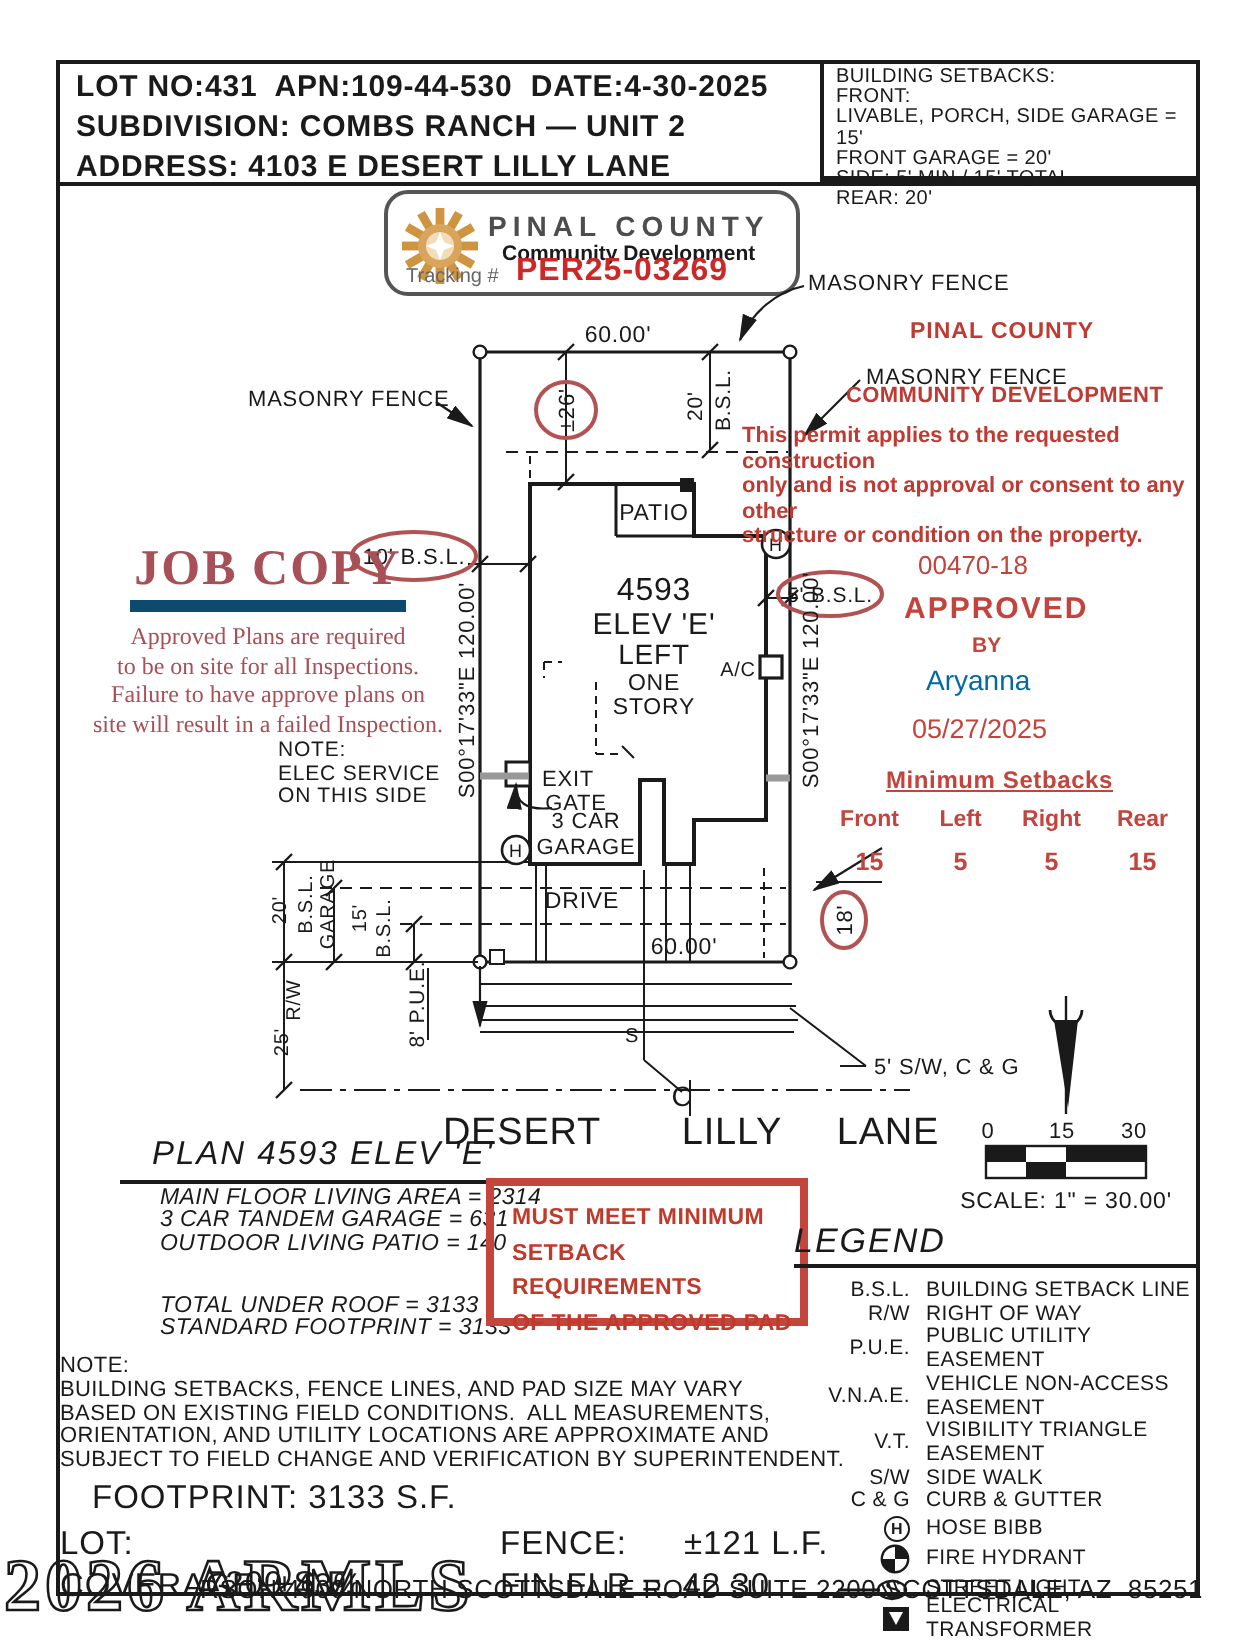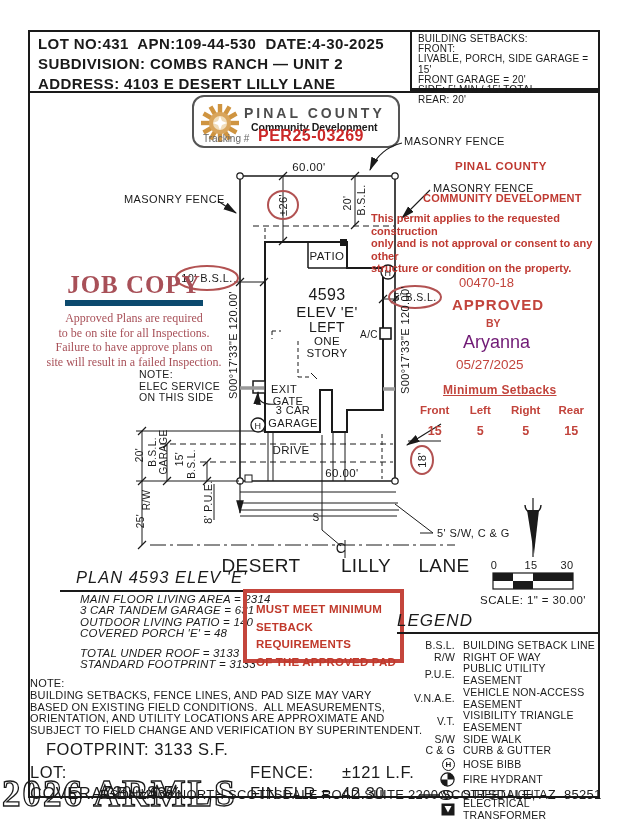--- a/index.html
+++ b/index.html
@@ -20,21 +20,21 @@
   .logo-tracklabel{left:9px;top:36px;font-size:10px;color:#666;}
   .logo-tracknum{left:64px;top:30px;font-size:16px;font-weight:bold;color:#cc2828;letter-spacing:.5px;}
   
   .red{color:#bf3a32;}
   #stamp-county{left:455px;top:160px;font-size:11.5px;font-weight:bold;letter-spacing:.5px;}
   #stamp-dev{left:423px;top:192px;font-size:11px;font-weight:bold;letter-spacing:.2px;}
   #permit-note{left:371px;top:212px;width:232px;font-size:11px;font-weight:bold;line-height:12.6px;}
   #approval-num{left:459px;top:275px;font-size:13px;color:#c2443c;}
   #approved{left:452px;top:296px;font-size:15px;font-weight:bold;letter-spacing:1px;color:#c2443c;}
   #approved-by{left:486px;top:317px;font-size:10.5px;font-weight:bold;color:#c2443c;}
-  #approver{left:463px;top:332px;font-size:18px;color:#701a75;}
+  #approver{left:463px;top:332px;font-size:14px;color:#0369a1;}
   #approved-date{left:456px;top:357px;font-size:13.5px;color:#c2443c;}
   #min-setbacks-title{left:443px;top:383px;font-size:12px;font-weight:bold;color:#c2443c;
                       text-decoration:underline;letter-spacing:.3px;}
   .setback-row{left:412px;width:182px;display:flex;color:#c2443c;font-weight:bold;}
   .setback-row span{flex:1;text-align:center;}
   #setback-headers{top:404px;font-size:11.5px;}
   #setback-values{top:424px;font-size:12.5px;}
   
   #job-copy{left:28px;top:271px;width:212px;text-align:center;color:#a85058;font-family:"Liberation Serif",serif;}
   #job-copy-title{display:inline-block;font-size:25px;font-weight:bold;letter-spacing:1px;
@@ -278,21 +278,20 @@
       <div class="job-copy-line">Failure to have approve plans on</div>
       <div class="job-copy-line">site will result in a failed Inspection.</div>
     </div>
   </div>
 
   <div class="abs" id="plan-title">PLAN 4593 ELEV 'E'</div>
   <div class="abs" id="plan-stats">
     <div>MAIN FLOOR LIVING AREA = 2314</div>
     <div>3 CAR TANDEM GARAGE = 631</div>
     <div>OUTDOOR LIVING PATIO = 140</div>
-    <div>COVERED PORCH 'E' = 48</div>
   </div>
   <div class="abs" id="plan-totals">
     <div>TOTAL UNDER ROOF = 3133</div>
     <div>STANDARD FOOTPRINT = 3133</div>
   </div>
 
   <div class="abs" id="must-meet">
     <div>
       <p>MUST MEET MINIMUM</p>
       <p>SETBACK REQUIREMENTS</p>

